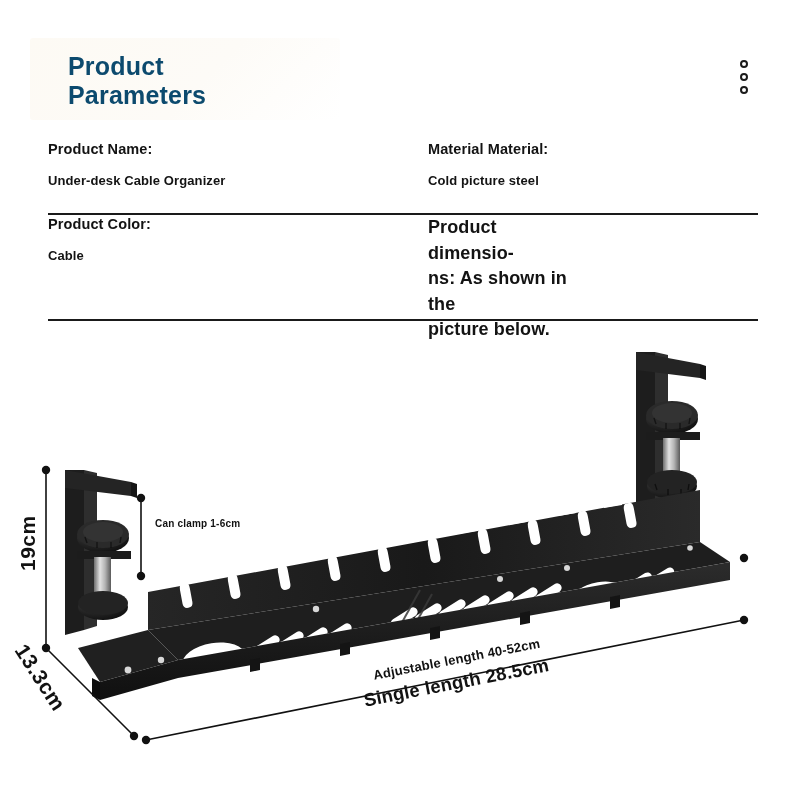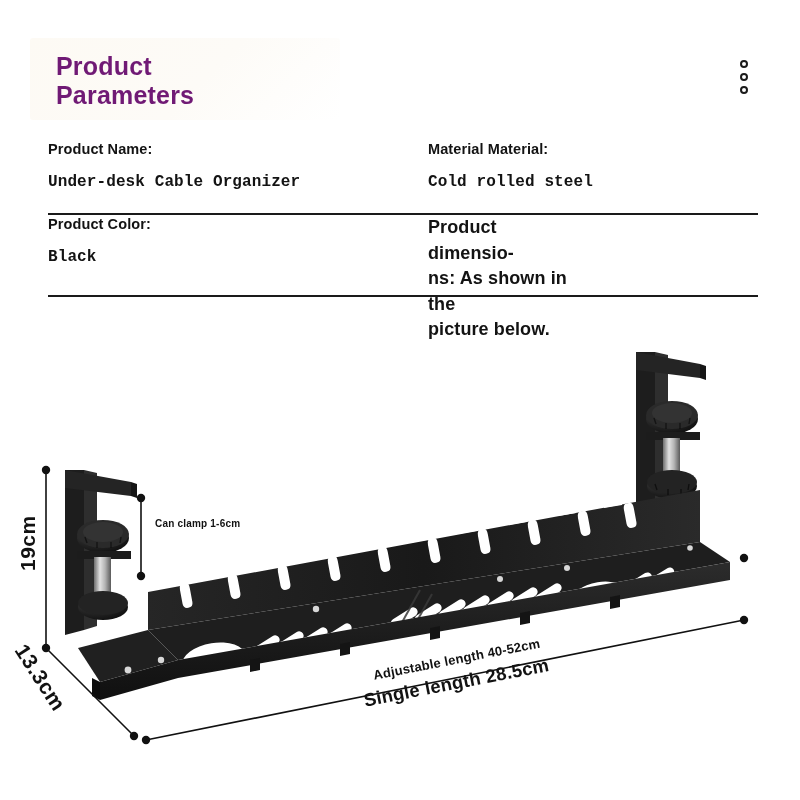--- a/index.html
+++ b/index.html
@@ -19,22 +19,22 @@
   
   .title-panel {
     position:absolute;
     left:30px; top:38px;
     width:310px; height:82px;
     background:linear-gradient(135deg,#fdfaf4 0%,#fdfbf7 55%,#ffffff 100%);
     border-radius:3px;
   }
   .title {
     position:absolute;
-    left:56px; top:52px;
-    color:#701a75;
+    left:68px; top:52px;
+    color:#0c4a6e;
     font-size:25px;
     font-weight:bold;
     line-height:1.16;
     letter-spacing:.2px;
     white-space:pre-line;
   }
   .menu-dots {
     position:absolute;
     right:52px; top:60px;
     display:flex; flex-direction:column;
@@ -60,40 +60,39 @@
   .spec-cell.right { width:330px; }
   .spec-label {
     font-size:14.5px;
     font-weight:bold;
     color:#131313;
     letter-spacing:.1px;
     line-height:1.35;
   }
   .spec-value {
     margin-top:12px;
-    font-size:16px;
+    font-size:13px;
     font-weight:bold;
     color:#131313;
     letter-spacing:.1px;
     line-height:1.35;
-    font-family:Liberation Mono, monospace;
   }
   .spec-cell.right .spec-label.multiline {
     font-size:18px;
     line-height:1.42;
     max-width:150px;
     white-space:pre-line;
   }
   .divider {
     height:2px;
     background:#1a1a1a;
     width:710px;
   }
   .row1 { height:73px; }
-  .row2 { height:80px; }
+  .row2 { height:104px; }
 
   
   .product-area {
     position:absolute;
     left:0; top:330px;
     width:800px; height:470px;
   }
   .product-svg { display:block; width:800px; height:470px; }
 
   
@@ -157,32 +156,32 @@
   <div class="spec-table">
 
     <div class="spec-row row1">
       <div class="cells">
         <div class="spec-cell left">
           <div class="spec-label">Product Name:</div>
           <div class="spec-value">Under-desk Cable Organizer</div>
         </div>
         <div class="spec-cell right">
           <div class="spec-label">Material Material:</div>
-          <div class="spec-value">Cold rolled steel</div>
+          <div class="spec-value">Cold picture steel</div>
         </div>
       </div>
     </div>
 
     <div class="divider"></div>
 
     <div class="spec-row row2">
       <div class="cells">
         <div class="spec-cell left">
           <div class="spec-label">Product Color:</div>
-          <div class="spec-value">Black</div>
+          <div class="spec-value">Cable</div>
         </div>
         <div class="spec-cell right">
           <div class="spec-label multiline">Product dimensio-
 ns: As shown in the
 picture below.</div>
         </div>
       </div>
     </div>
 
     <div class="divider"></div>

